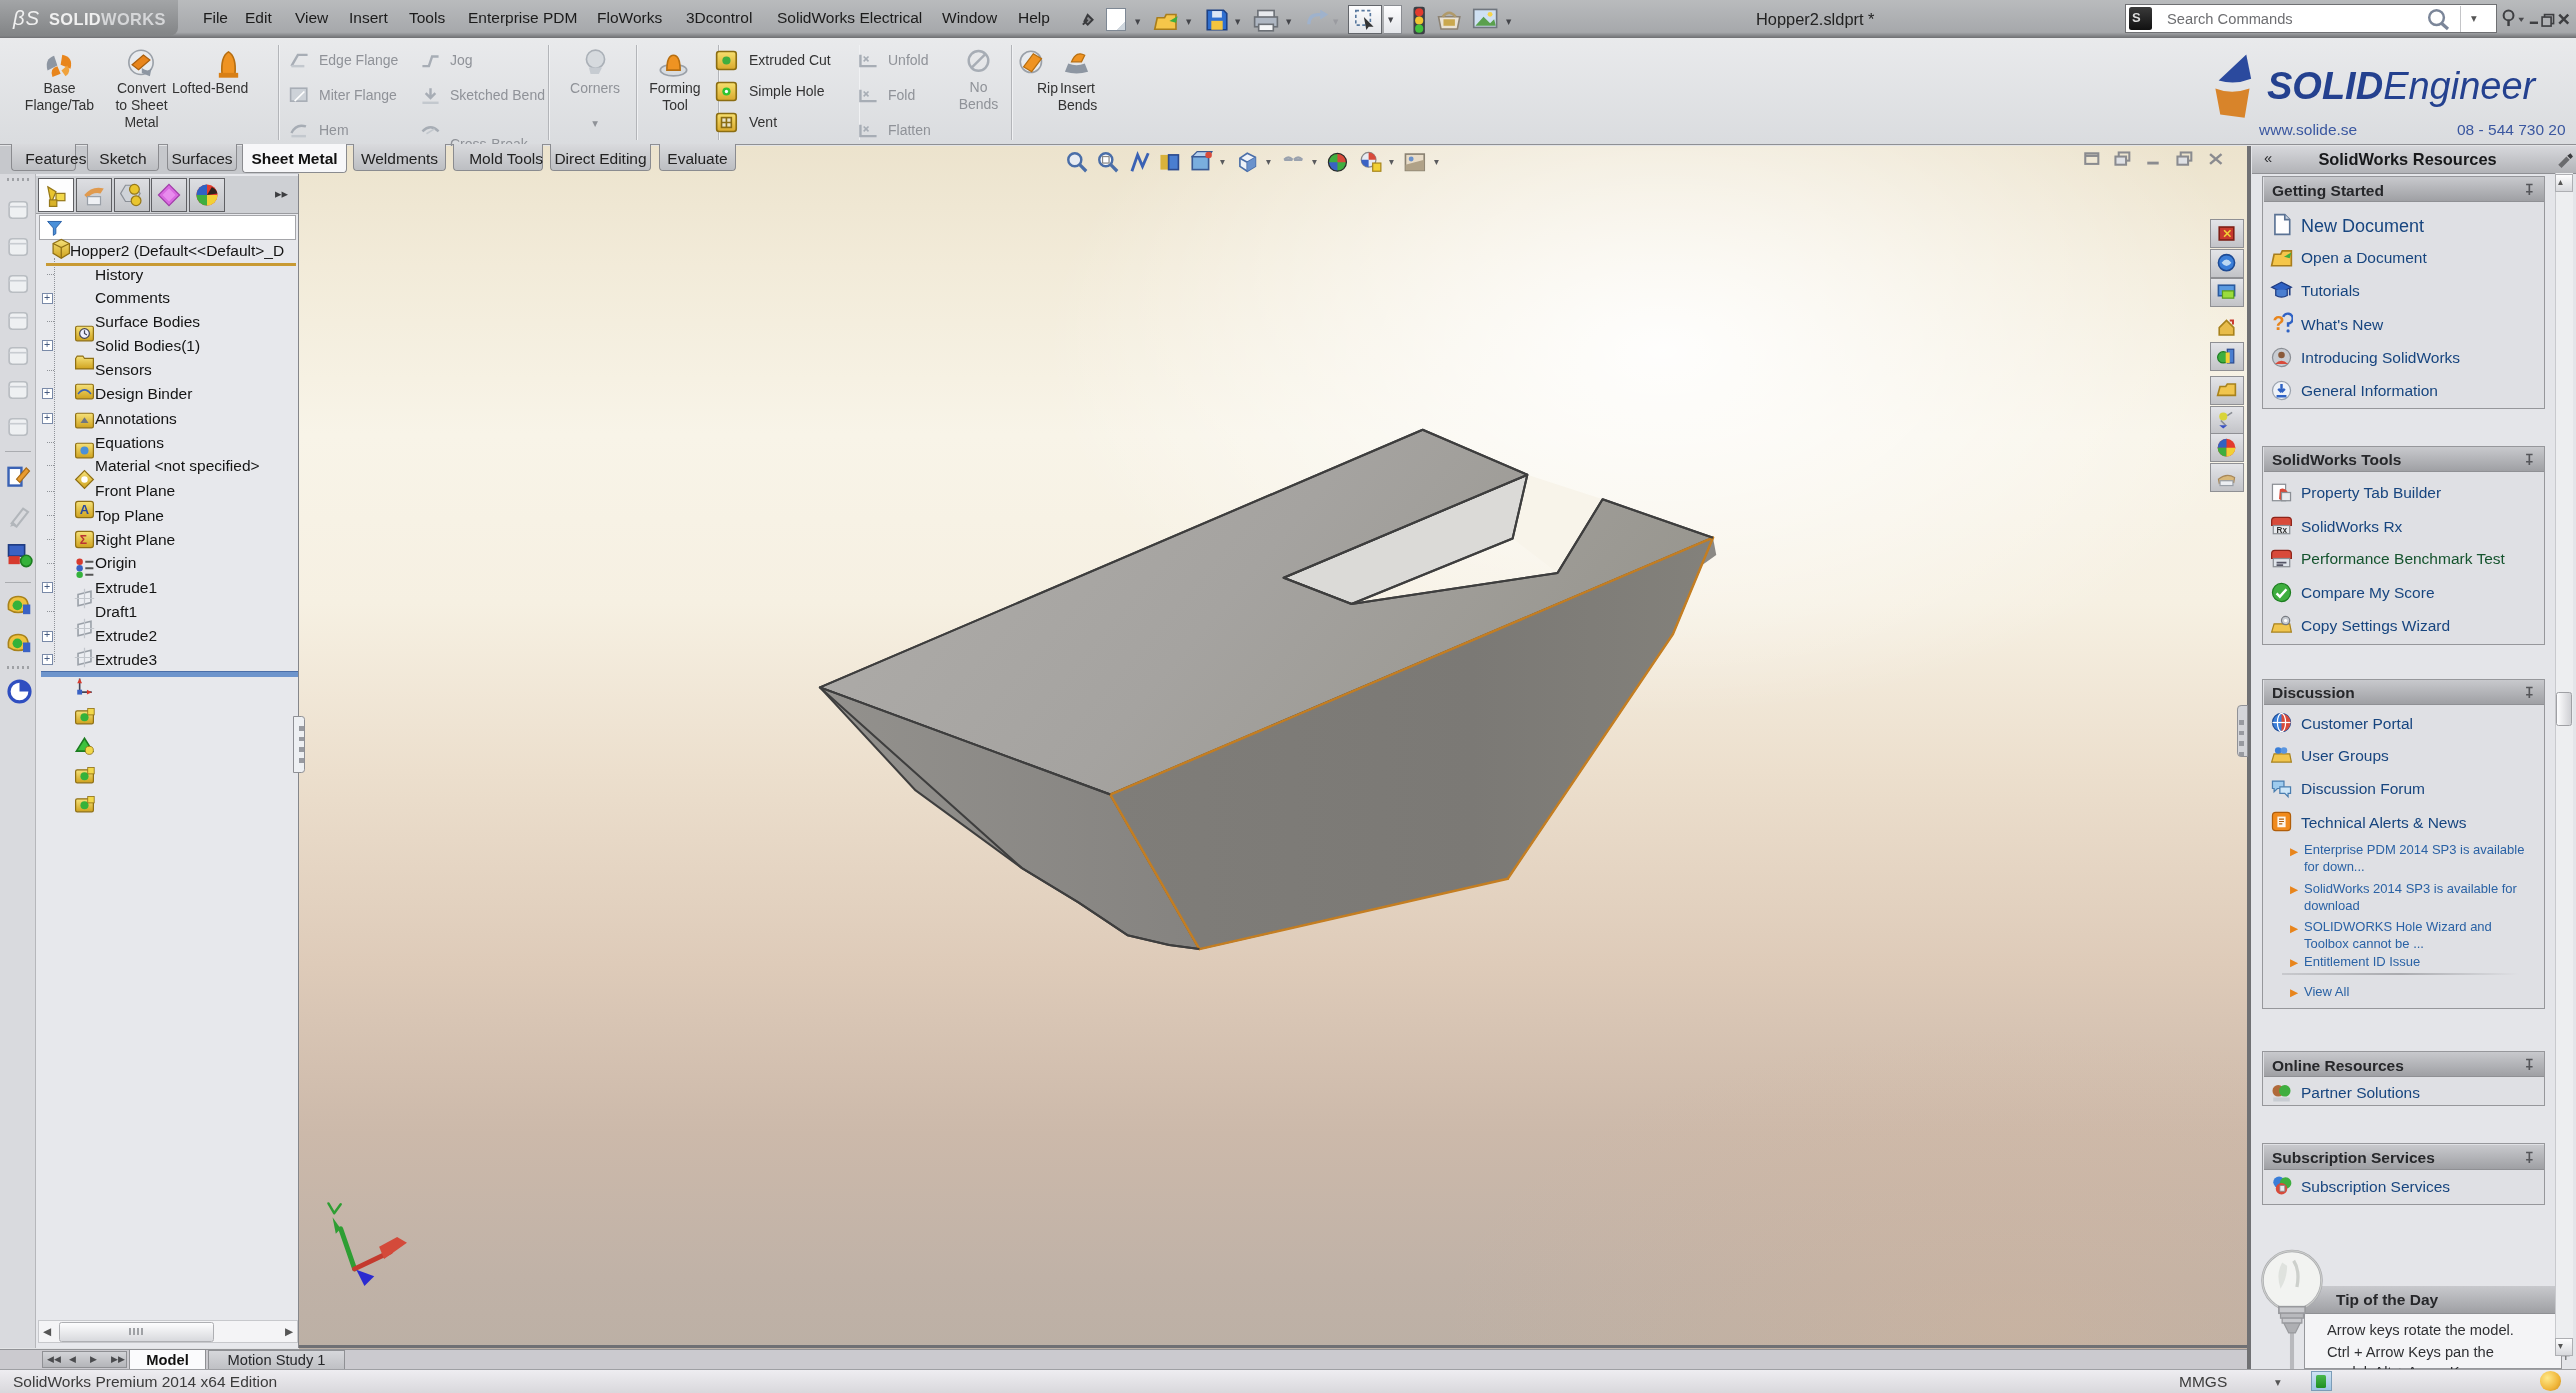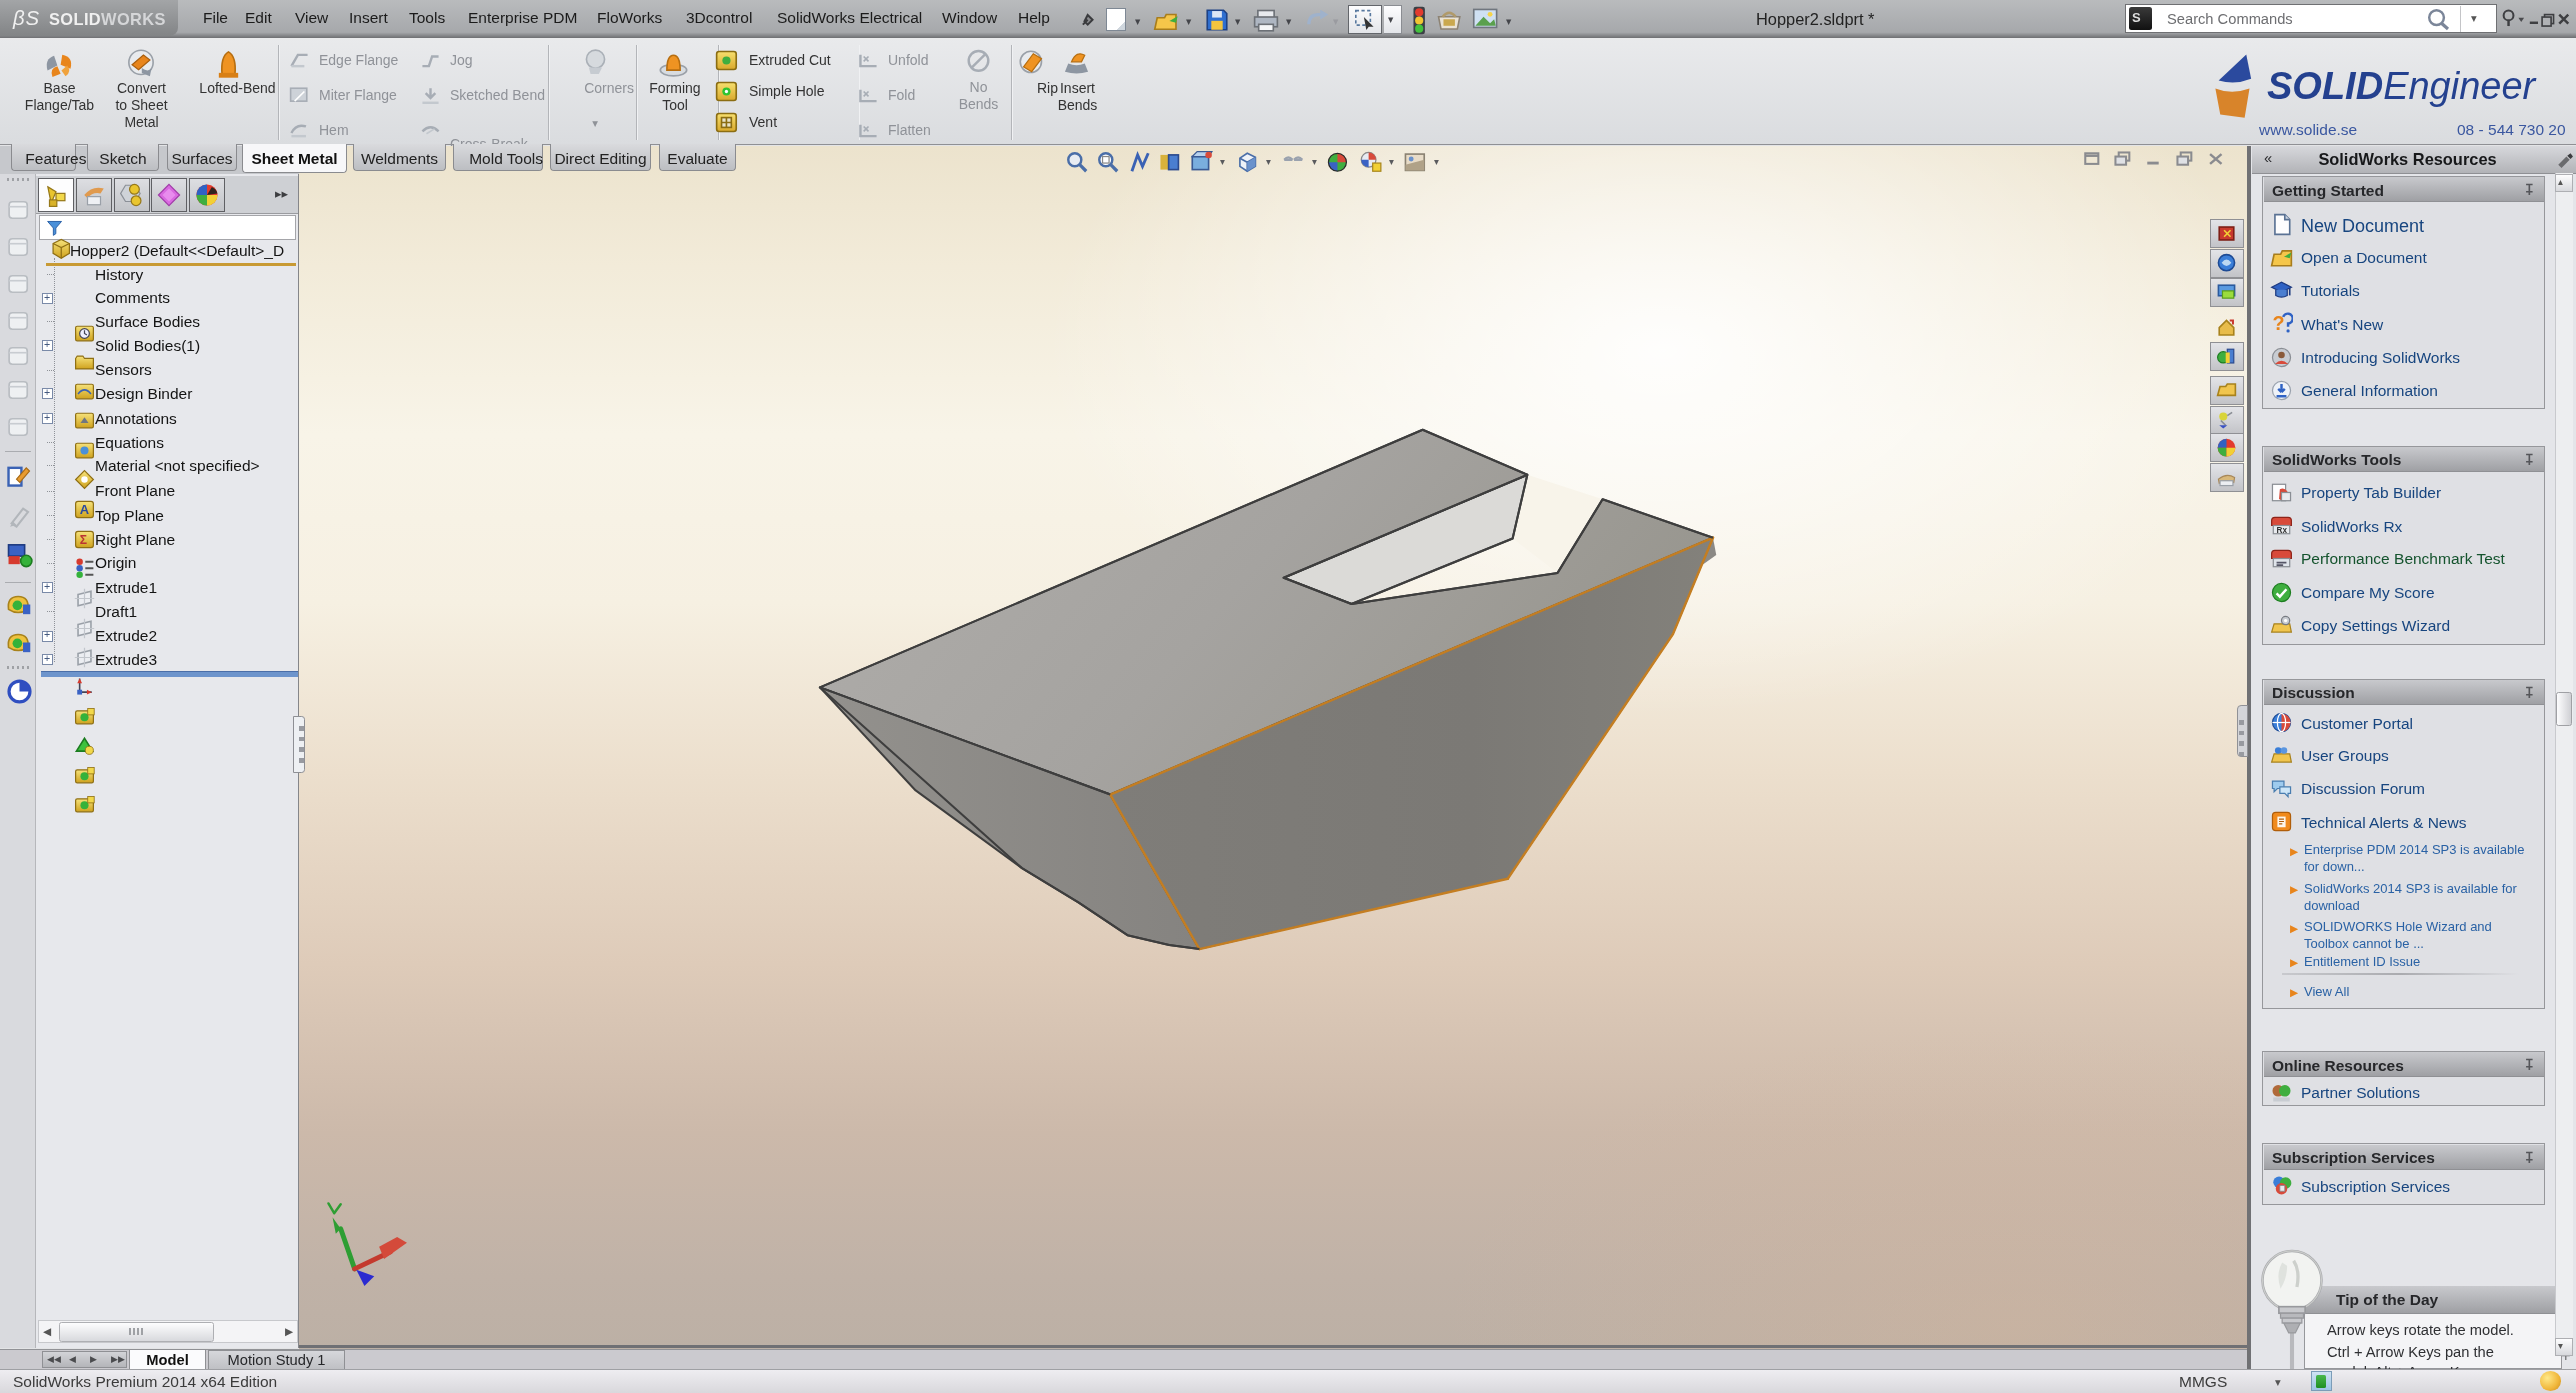--- a/index.html
+++ b/index.html
@@ -122,21 +122,21 @@
       <path d="M10 22 L24 10 L32 16 L18 28 Z" fill="#e8851c" stroke="#a85f10" stroke-width="1.5"></path>
       <path d="M22 26 q8 6 12 0 l-2 10 l-10 -4 Z" fill="#8d96a2"></path>
     </svg>
 <div class="tx" style="left:82px;top:80px;width:119px;text-align:center;font-size:14px;color:#333">Convert</div>
 <div class="tx" style="left:82px;top:97px;width:119px;text-align:center;font-size:14px;color:#333">to Sheet</div>
 <div class="tx" style="left:82px;top:114px;width:119px;text-align:center;font-size:14px;color:#333">Metal</div>
 <svg class="a" style="left:214px;top:47px" width="29" height="34" viewBox="0 0 36 42">
       <path d="M10 34 Q8 12 18 6 Q28 12 26 34 Z" fill="#ef9322" stroke="#b76e10" stroke-width="2"></path>
       <rect x="6" y="32" width="24" height="6" fill="#d87f15"></rect>
     </svg>
-<div class="tx" style="left:172px;top:80px;width:131px;text-align:center;font-size:14px;color:#333">Lofted-Bend</div>
+<div class="tx" style="left:172px;top:80px;width:131px;font-size:14px;color:#333">Lofted-Bend</div>
 <div class="a" style="left:278px;top:45px;width:0.8px;height:95px;background:#b3b5b9"></div><div class="a" style="left:279px;top:45px;width:0.8px;height:95px;background:#f0f1f3"></div>
 <svg class="a" style="left:288px;top:50px" width="23" height="21" viewBox="0 0 28 26">
       <path d="M4 20 L12 6 L24 6" fill="none" stroke="#a7adb5" stroke-width="3"></path>
       <path d="M4 20 L20 20" stroke="#c3c8ce" stroke-width="3"></path>
     </svg>
 <div class="tx" style="left:319px;top:52px;font-size:14px;color:#8f9298">Edge Flange</div>
 <svg class="a" style="left:288px;top:85px" width="23" height="21" viewBox="0 0 28 26">
       <rect x="3" y="4" width="20" height="16" fill="#cdd2d8" stroke="#a7adb5" stroke-width="2"></rect>
       <path d="M8 20 L20 8" stroke="#fff" stroke-width="2"></path>
     </svg>
@@ -158,21 +158,21 @@
 <svg class="a" style="left:419px;top:120px" width="23" height="21" viewBox="0 0 28 26">
       <path d="M4 14 Q14 4 24 14" fill="none" stroke="#a7adb5" stroke-width="3"></path>
       <path d="M9 17 L19 11" stroke="#c3c8ce" stroke-width="2"></path>
     </svg>
 <div class="tx" style="left:450px;top:136px;font-size:14px;color:#8f9298">Cross-Break</div>
 <div class="a" style="left:548px;top:45px;width:0.8px;height:95px;background:#b3b5b9"></div><div class="a" style="left:549px;top:45px;width:0.8px;height:95px;background:#f0f1f3"></div>
 <svg class="a" style="left:579px;top:46px" width="33" height="33" viewBox="0 0 40 40">
       <circle cx="20" cy="16" r="11" fill="#d6dade" stroke="#aab0b7" stroke-width="2"></circle>
       <path d="M12 26 L28 26 L24 34 L14 34 Z" fill="#c6cbd1"></path>
     </svg>
-<div class="tx" style="left:556px;top:80px;width:78px;text-align:right;font-size:14px;color:#8f9298">Corners</div>
+<div class="tx" style="left:556px;top:80px;width:78px;text-align:center;font-size:14px;color:#8f9298">Corners</div>
 <div class="tx" style="left:556px;top:116px;width:78px;text-align:center;font-size:11.4px;color:#8f9298">▾</div>
 <div class="a" style="left:636px;top:45px;width:0.8px;height:95px;background:#b3b5b9"></div><div class="a" style="left:637px;top:45px;width:0.8px;height:95px;background:#f0f1f3"></div>
 <svg class="a" style="left:657px;top:47px" width="33" height="33" viewBox="0 0 40 40">
       <ellipse cx="20" cy="28" rx="16" ry="7" fill="#d8dce0" stroke="#9aa0a8" stroke-width="2"></ellipse>
       <path d="M12 28 Q12 10 20 10 Q28 10 28 28 Z" fill="#ef9322" stroke="#b76e10" stroke-width="2"></path>
     </svg>
 <div class="tx" style="left:634px;top:80px;width:82px;text-align:center;font-size:14px;color:#333">Forming</div>
 <div class="tx" style="left:634px;top:97px;width:82px;text-align:center;font-size:14px;color:#333">Tool</div>
 <div class="a" style="left:718px;top:45px;width:0.8px;height:95px;background:#b3b5b9"></div><div class="a" style="left:719px;top:45px;width:0.8px;height:95px;background:#f0f1f3"></div>
 <svg width="0" height="0">

